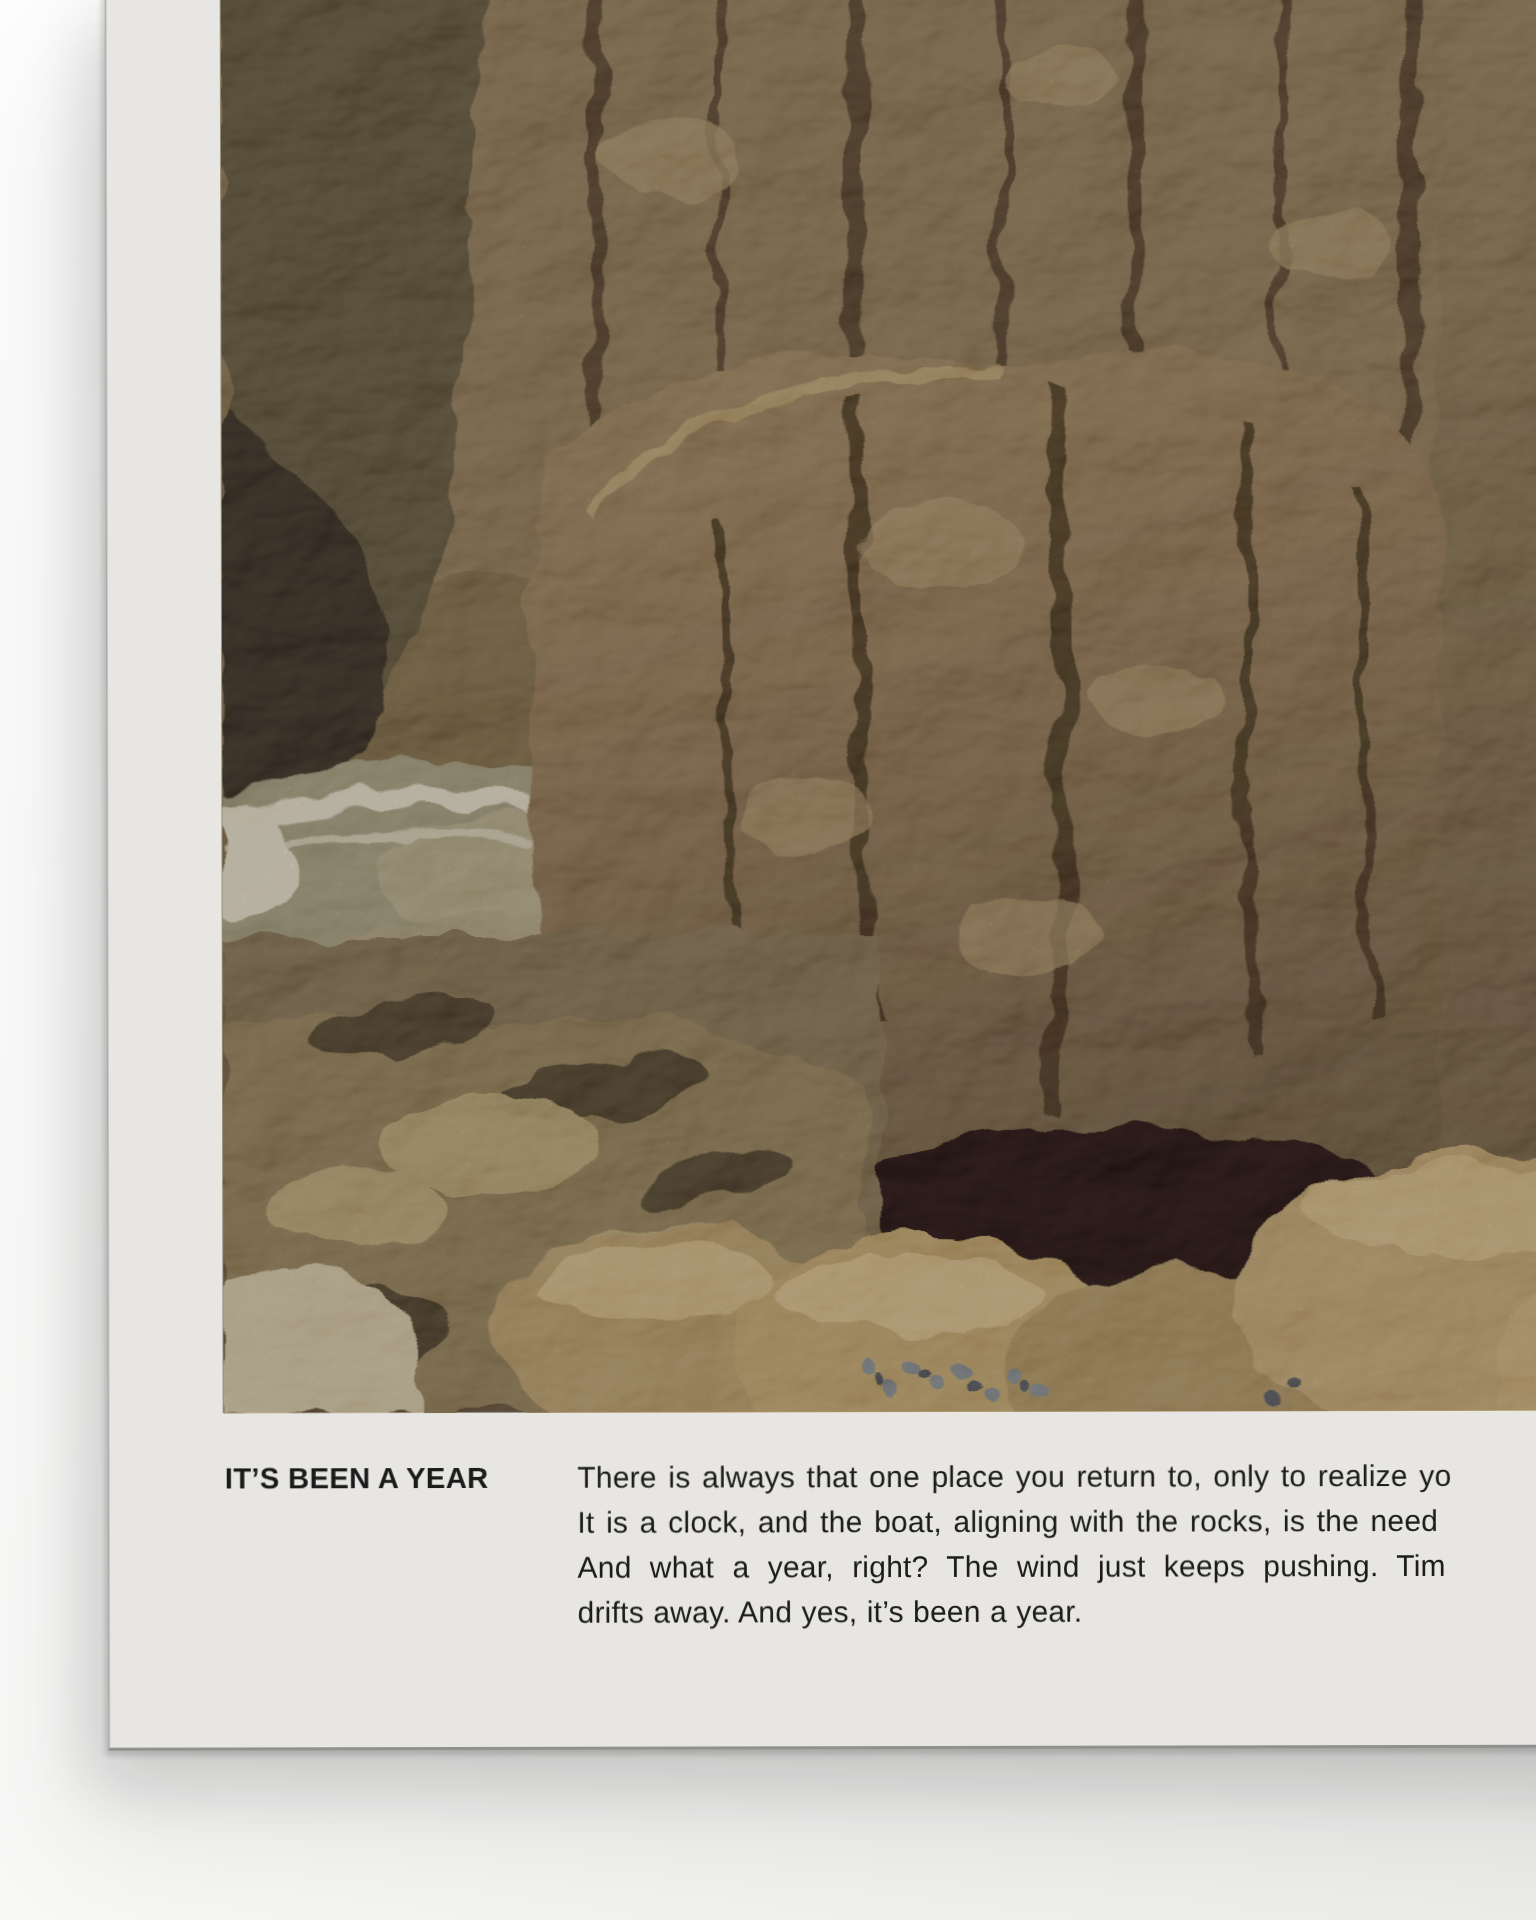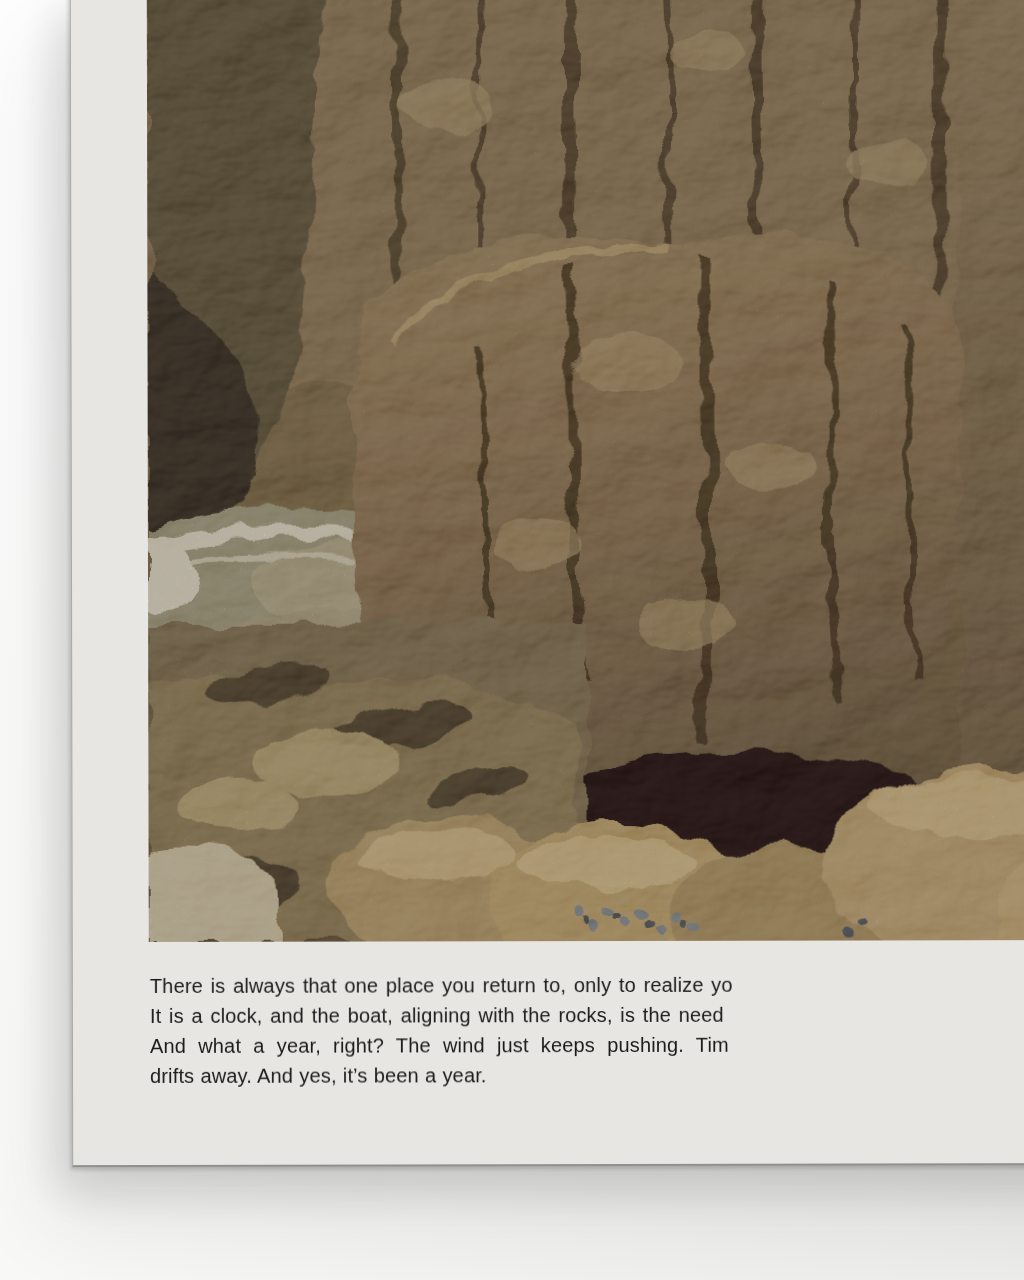--- a/index.html
+++ b/index.html
@@ -211,20 +211,21 @@
             <circle cx="716" cy="940" r="4"></circle>
         </g>
       </g>
 
       <rect class="crags-rect" x="0" y="0" width="1010" height="957" filter="url(#crags)"></rect>
       <rect class="grain-rect" x="0" y="0" width="1010" height="957" filter="url(#grain)"></rect>
     </svg>
   </div>
 
   <div class="caption">
+    <div class="caption-title">IT’S BEEN A YEAR</div>
     <div class="caption-body">
       <div class="line l1">There is always that one place you return to, only to realize yo</div>
       <div class="line l2">It is a clock, and the boat, aligning with the rocks, is the need</div>
       <div class="line l3">And what a year, right? The wind just keeps pushing. Tim</div>
       <div class="line l4">drifts away. And yes, it’s been a year.</div>
     </div>
   </div>
 
 </div>
 

